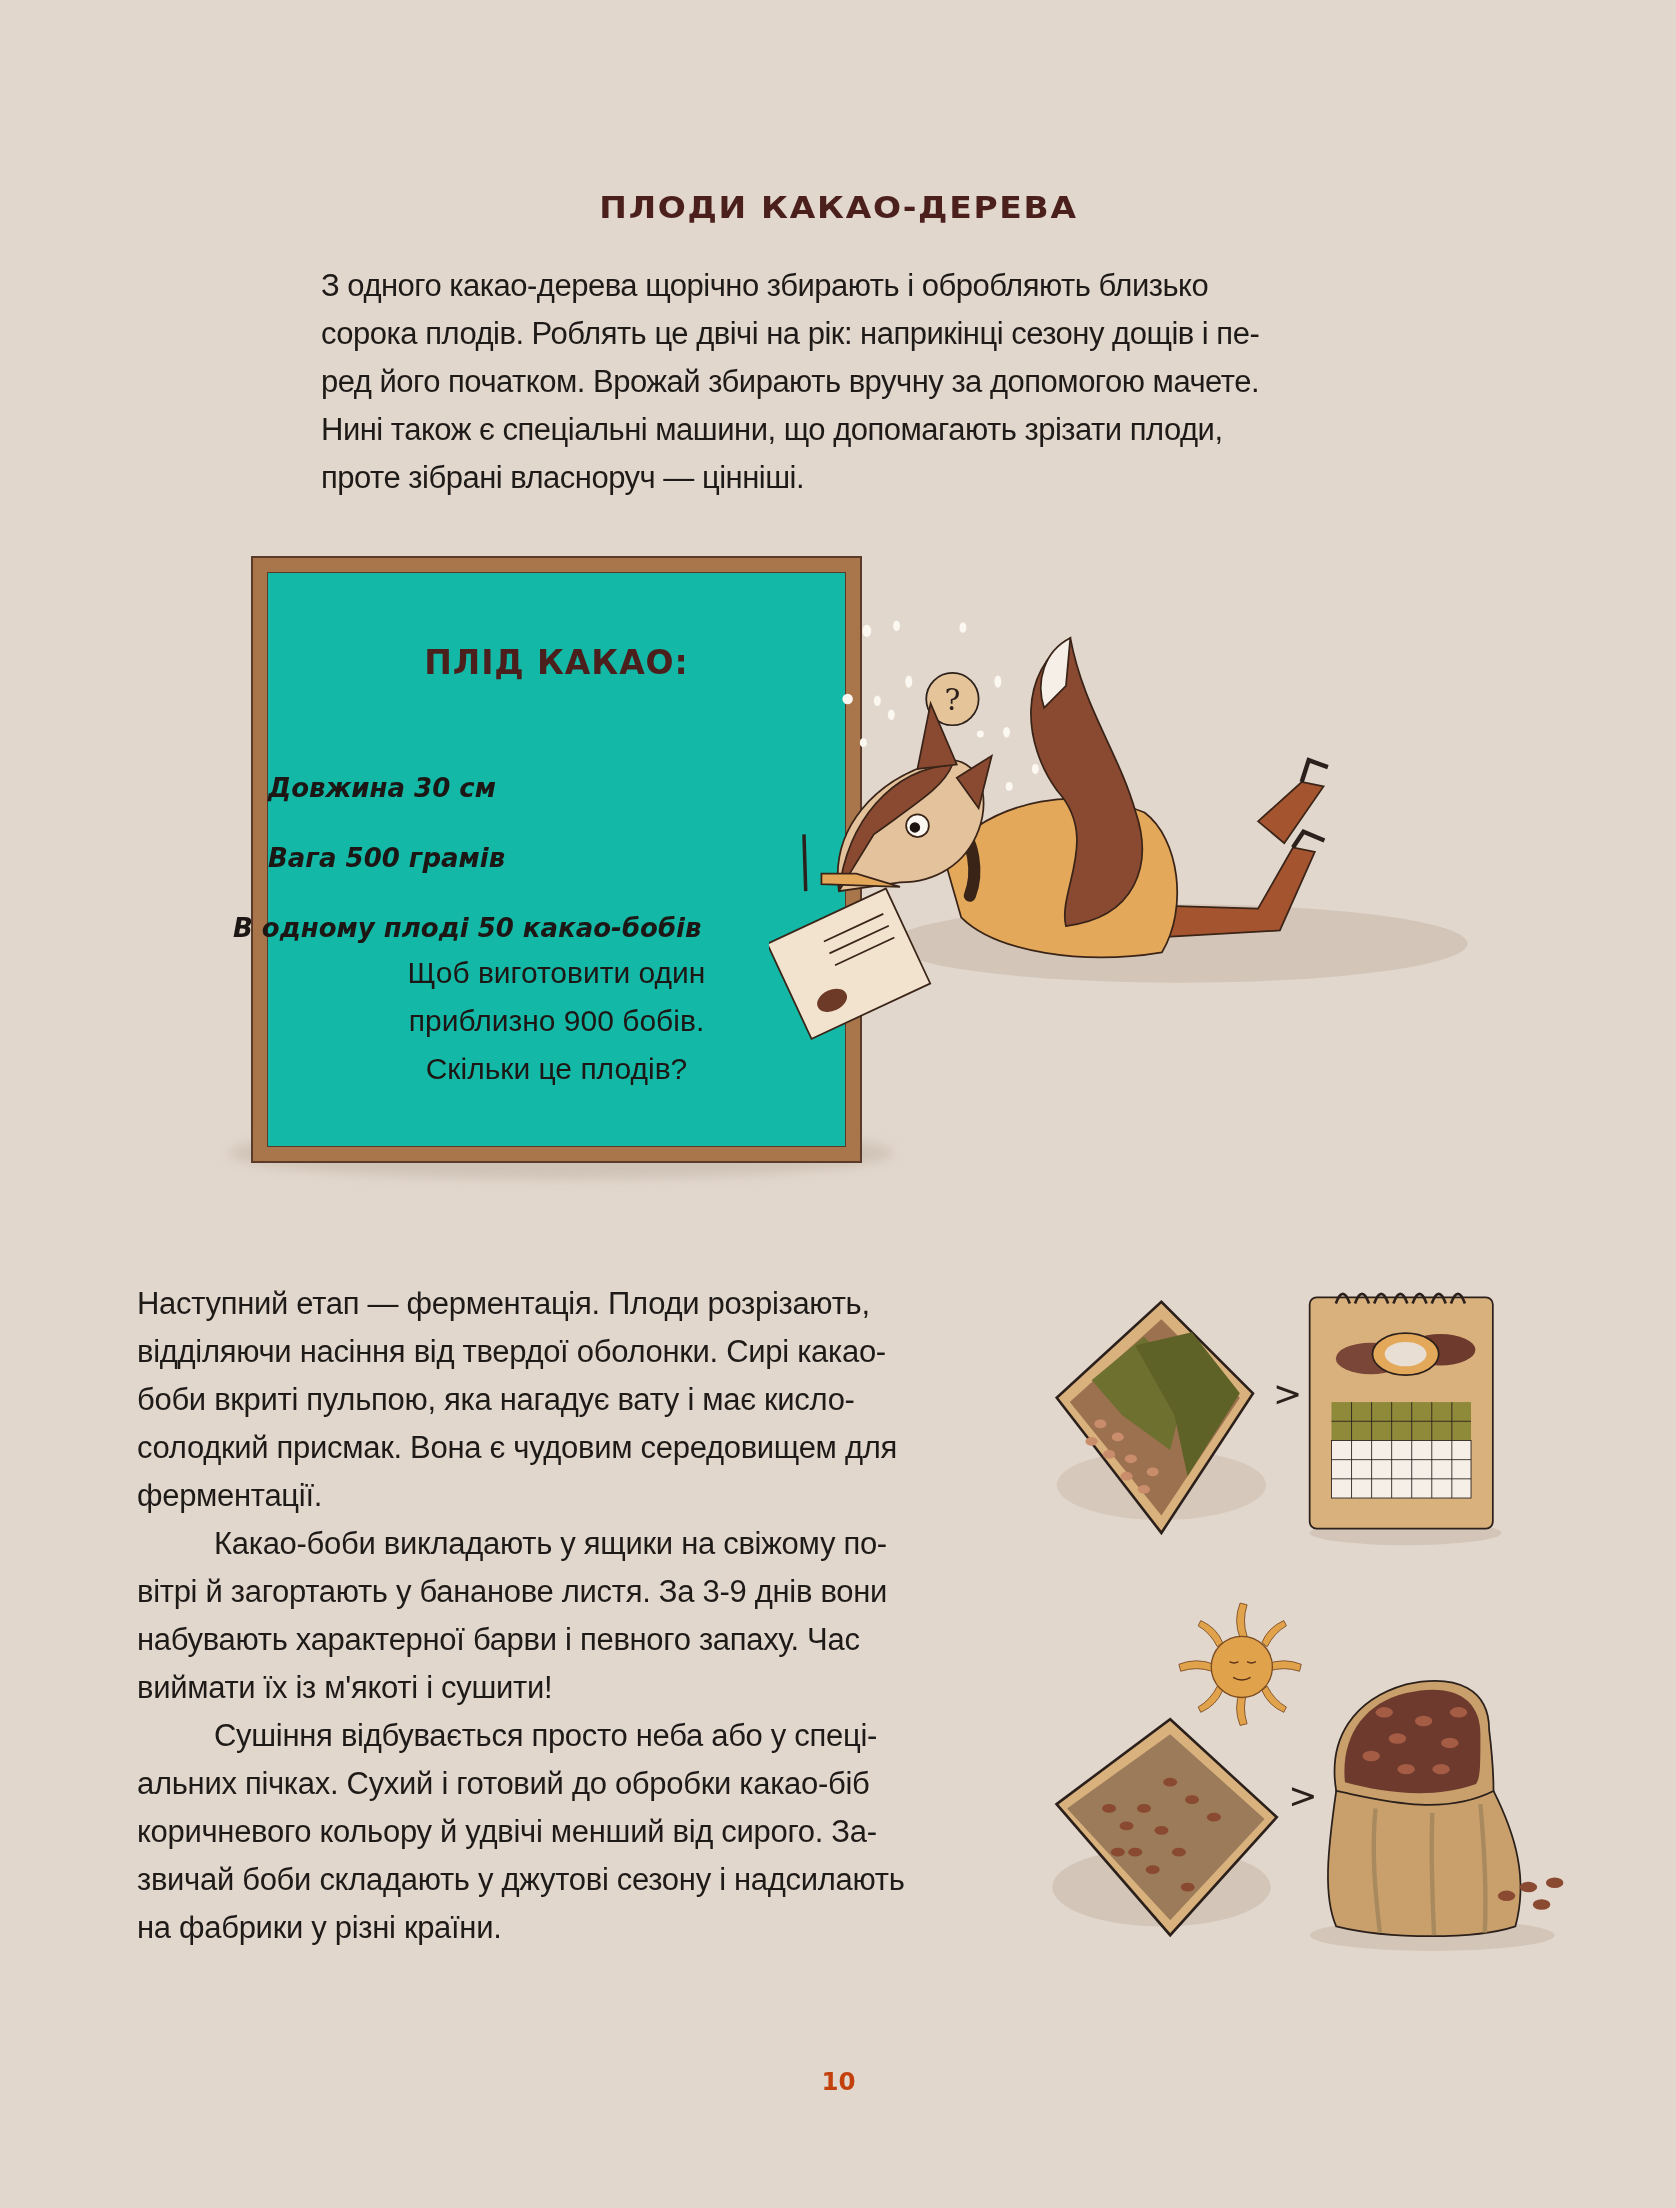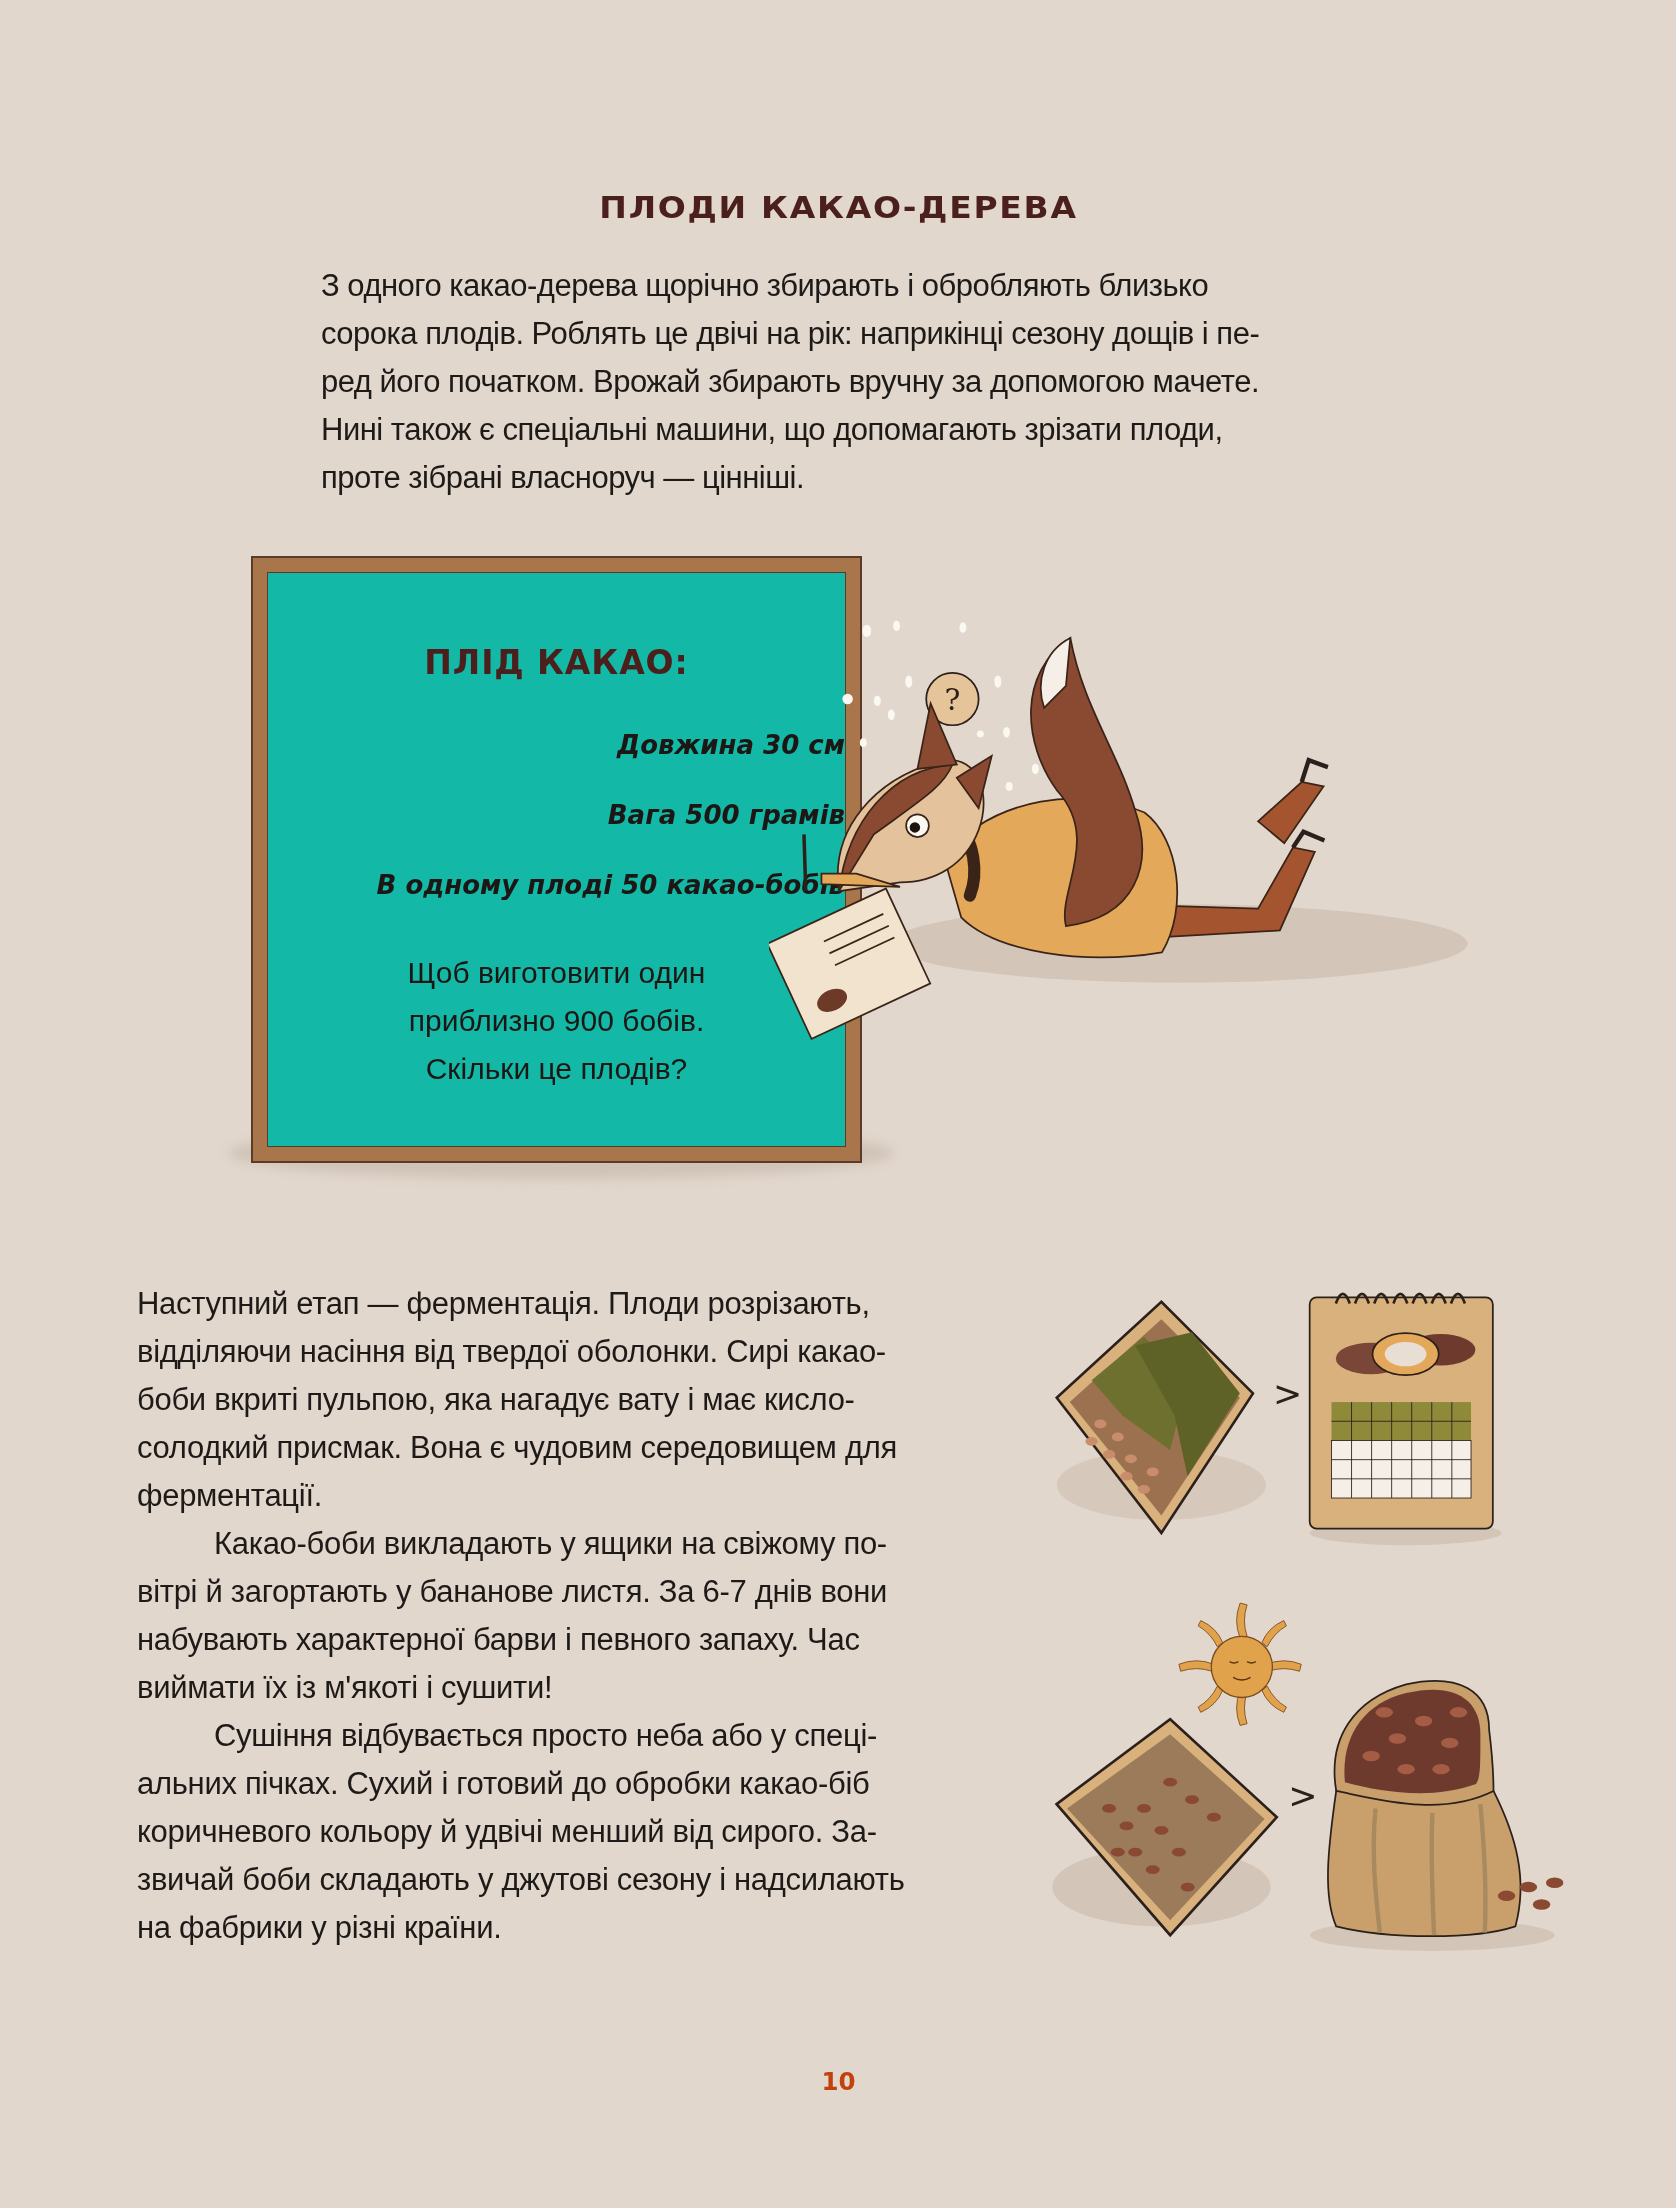--- a/index.html
+++ b/index.html
@@ -43,23 +43,23 @@
     background: #14b8a6;
     border: 1.7px solid #5a3b2a;
     box-sizing: border-box;
   }
   .board-title {
     position: absolute; left: 0; right: 0; top: 70px; text-align: center;
     font-family: "DejaVu Sans", sans-serif; font-weight: bold; font-size: 33px;
     color: #4a1f1c; letter-spacing: 0.9px;
   }
   .fact {
-    position: absolute; left: 0; right: 0; text-align: right;
+    position: absolute; left: 0; right: 0; text-align: left;
     font-family: "DejaVu Sans", sans-serif; font-style: italic; font-weight: bold;
-    font-size: 26px; color: #1c1714;
+    font-size: 26px; color: #1c1714; margin-top: 43px;
   }
   .fact.f0 { top: 157px; }
   .fact.f1 { top: 227px; }
   .fact.f2 { top: 297px; left: -35px; right: 0; }
   .question {
     position: absolute; left: 0; right: 0; top: 376px; text-align: center;
     font-size: 30px; line-height: 48px; color: #1c1714;
   }
 
   
@@ -165,21 +165,21 @@
   </g>
 </svg>
 
 <div class="body-text">
   <div>Наступний етап — ферментація. Плоди розрізають,</div>
   <div>відділяючи насіння від твердої оболонки. Сирі какао-</div>
   <div>боби вкриті пульпою, яка нагадує вату і має кисло-</div>
   <div>солодкий присмак. Вона є чудовим середовищем для</div>
   <div>ферментації.</div>
   <div class="indent">Какао-боби викладають у ящики на свіжому по-</div>
-  <div>вітрі й загортають у бананове листя. За 6-7 днів вони</div>
+  <div>вітрі й загортають у бананове листя. За 3-9 днів вони</div>
   <div>набувають характерної барви і певного запаху. Час</div>
   <div>виймати їх із м'якоті і сушити!</div>
   <div class="indent">Сушіння відбувається просто неба або у спеці-</div>
   <div>альних пічках. Сухий і готовий до обробки какао-біб</div>
   <div>коричневого кольору й удвічі менший від сирого. За-</div>
   <div>звичай боби складають у джутові сезону і надсилають</div>
   <div>на фабрики у різні країни.</div>
 </div>
 
 <svg class="illus1" viewBox="0 0 560 360">

